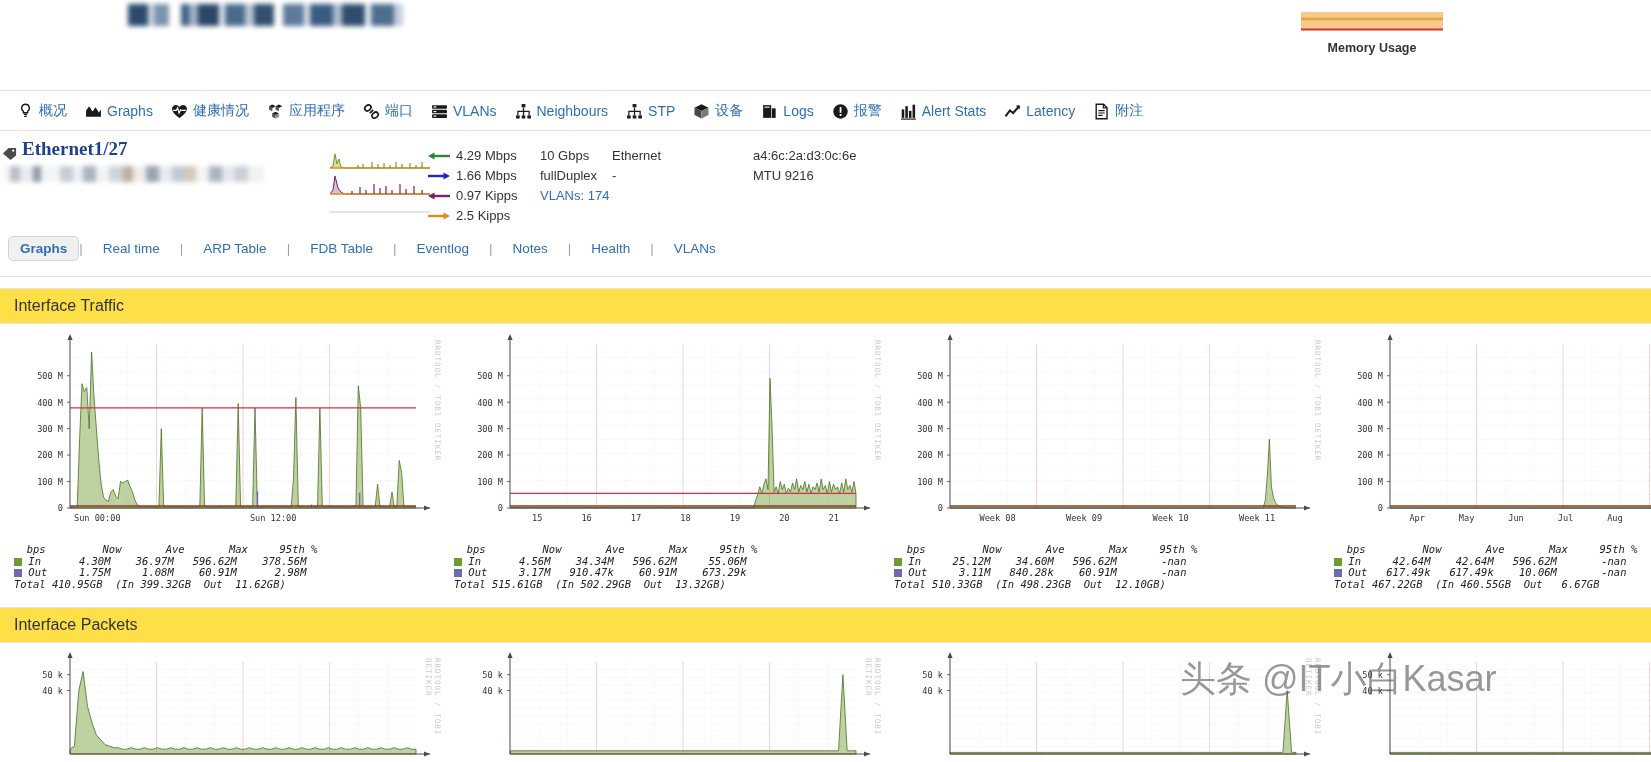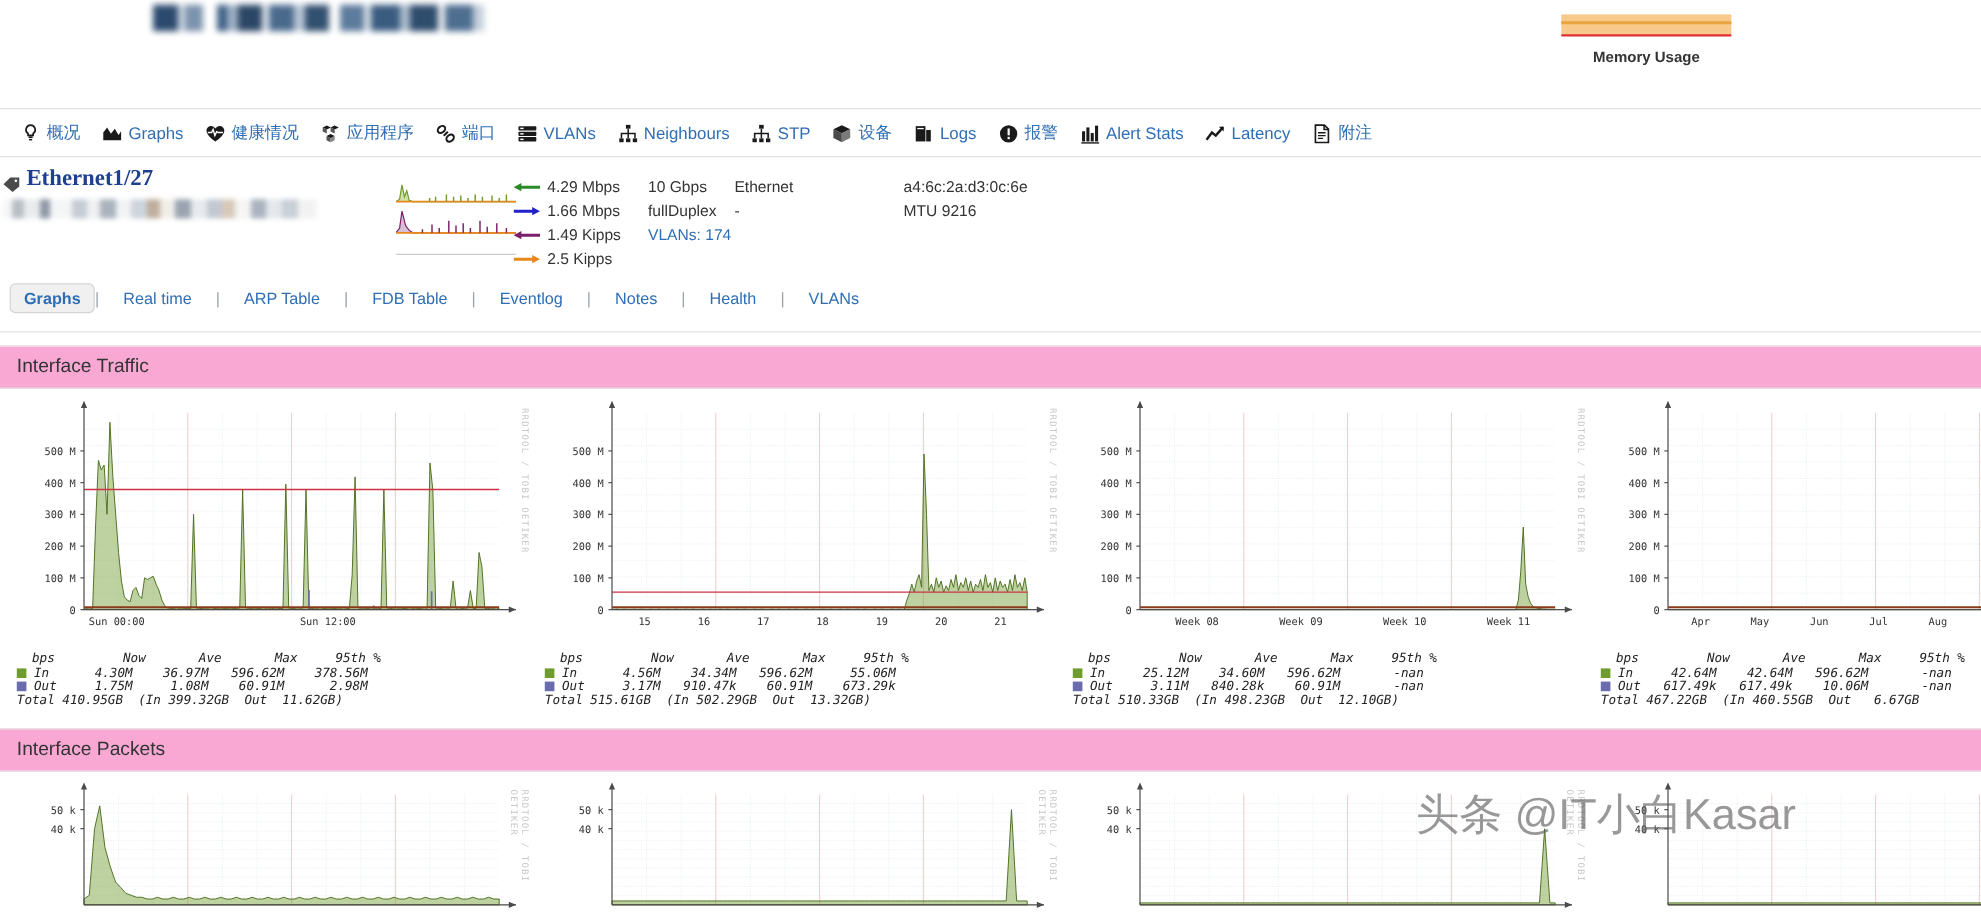--- a/index.html
+++ b/index.html
@@ -86,21 +86,21 @@
   .subtab-active {
     background:#f0f0f0; border:1px solid #d4d4d4; border-radius:5px;
     padding:4px 11px; color:#2f6eb5; font-weight:bold; cursor:pointer;
   }
   .subtab { color:#2f6eb5; padding:0 20px; cursor:pointer; }
   .pipe { color:#9aa3ad; }
 
   
   .section-bar {
     position:absolute; left:0; width:1651px; height:36px;
-    background:#f9a8d4; border-top:1px solid #e4e4e4; border-bottom:1px solid #e4e4e4;
+    background:#fde047; border-top:1px solid #e4e4e4; border-bottom:1px solid #e4e4e4;
   }
   .section-title {
     position:absolute; left:14px; top:8px;
     font-size:16px; color:#333;
   }
   #sec-traffic { top:288px; }
   #sec-packets { top:607px; }
 
   
   .gpanel { position:absolute; }
@@ -329,21 +329,21 @@
           <path d="M0 5 H17" stroke="#2222cc" stroke-width="2.4"></path>
           <path d="M22 5 L15.5 1.6 L15.5 8.4 Z" fill="#2222cc"></path>
         </svg>
         <span>1.66 Mbps</span>
       </div>
       <div class="stat-row">
         <svg class="arrow" viewBox="0 0 22 10">
           <path d="M22 5 H5" stroke="#7a1f6a" stroke-width="2.4"></path>
           <path d="M0 5 L6.5 1.6 L6.5 8.4 Z" fill="#7a1f6a"></path>
         </svg>
-        <span>1.49 Kipps</span>
+        <span>0.97 Kipps</span>
       </div>
       <div class="stat-row">
         <svg class="arrow" viewBox="0 0 22 10">
           <path d="M0 5 H17" stroke="#e8871a" stroke-width="2.4"></path>
           <path d="M22 5 L15.5 1.6 L15.5 8.4 Z" fill="#e8871a"></path>
         </svg>
         <span>2.5 Kipps</span>
       </div>
     </div>
   <div class="stats-col" id="col-speed">

